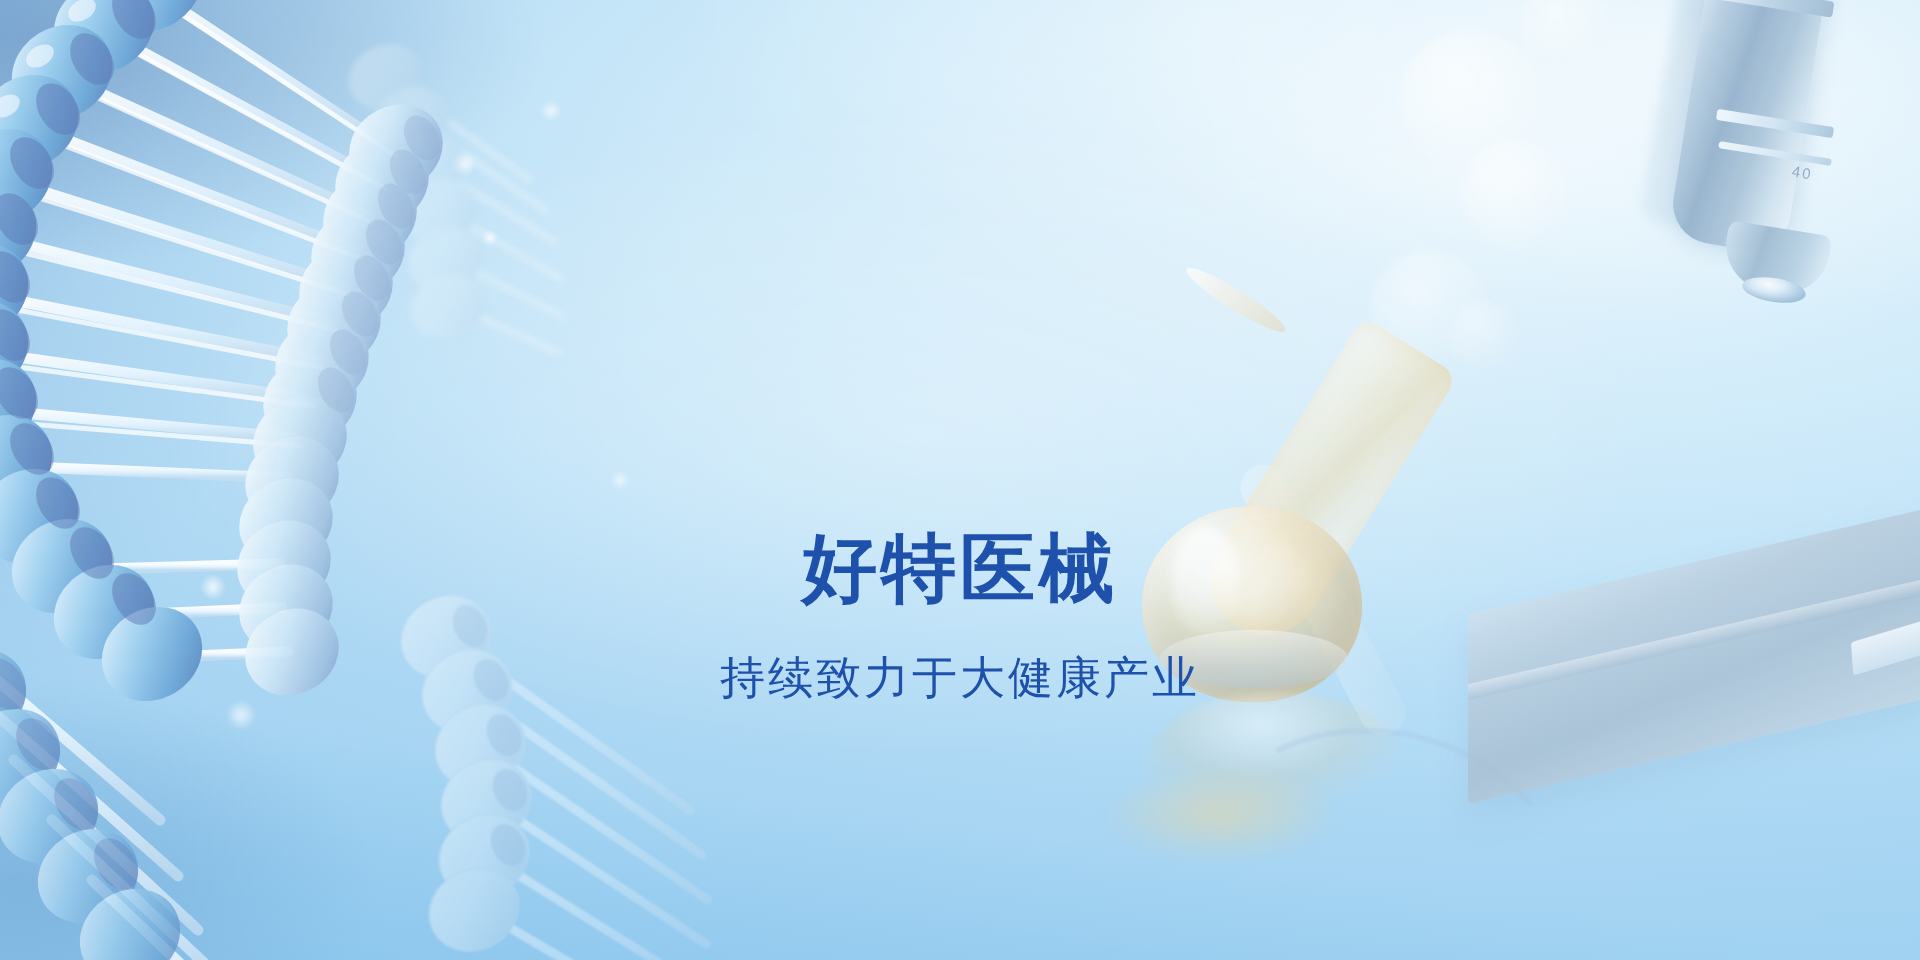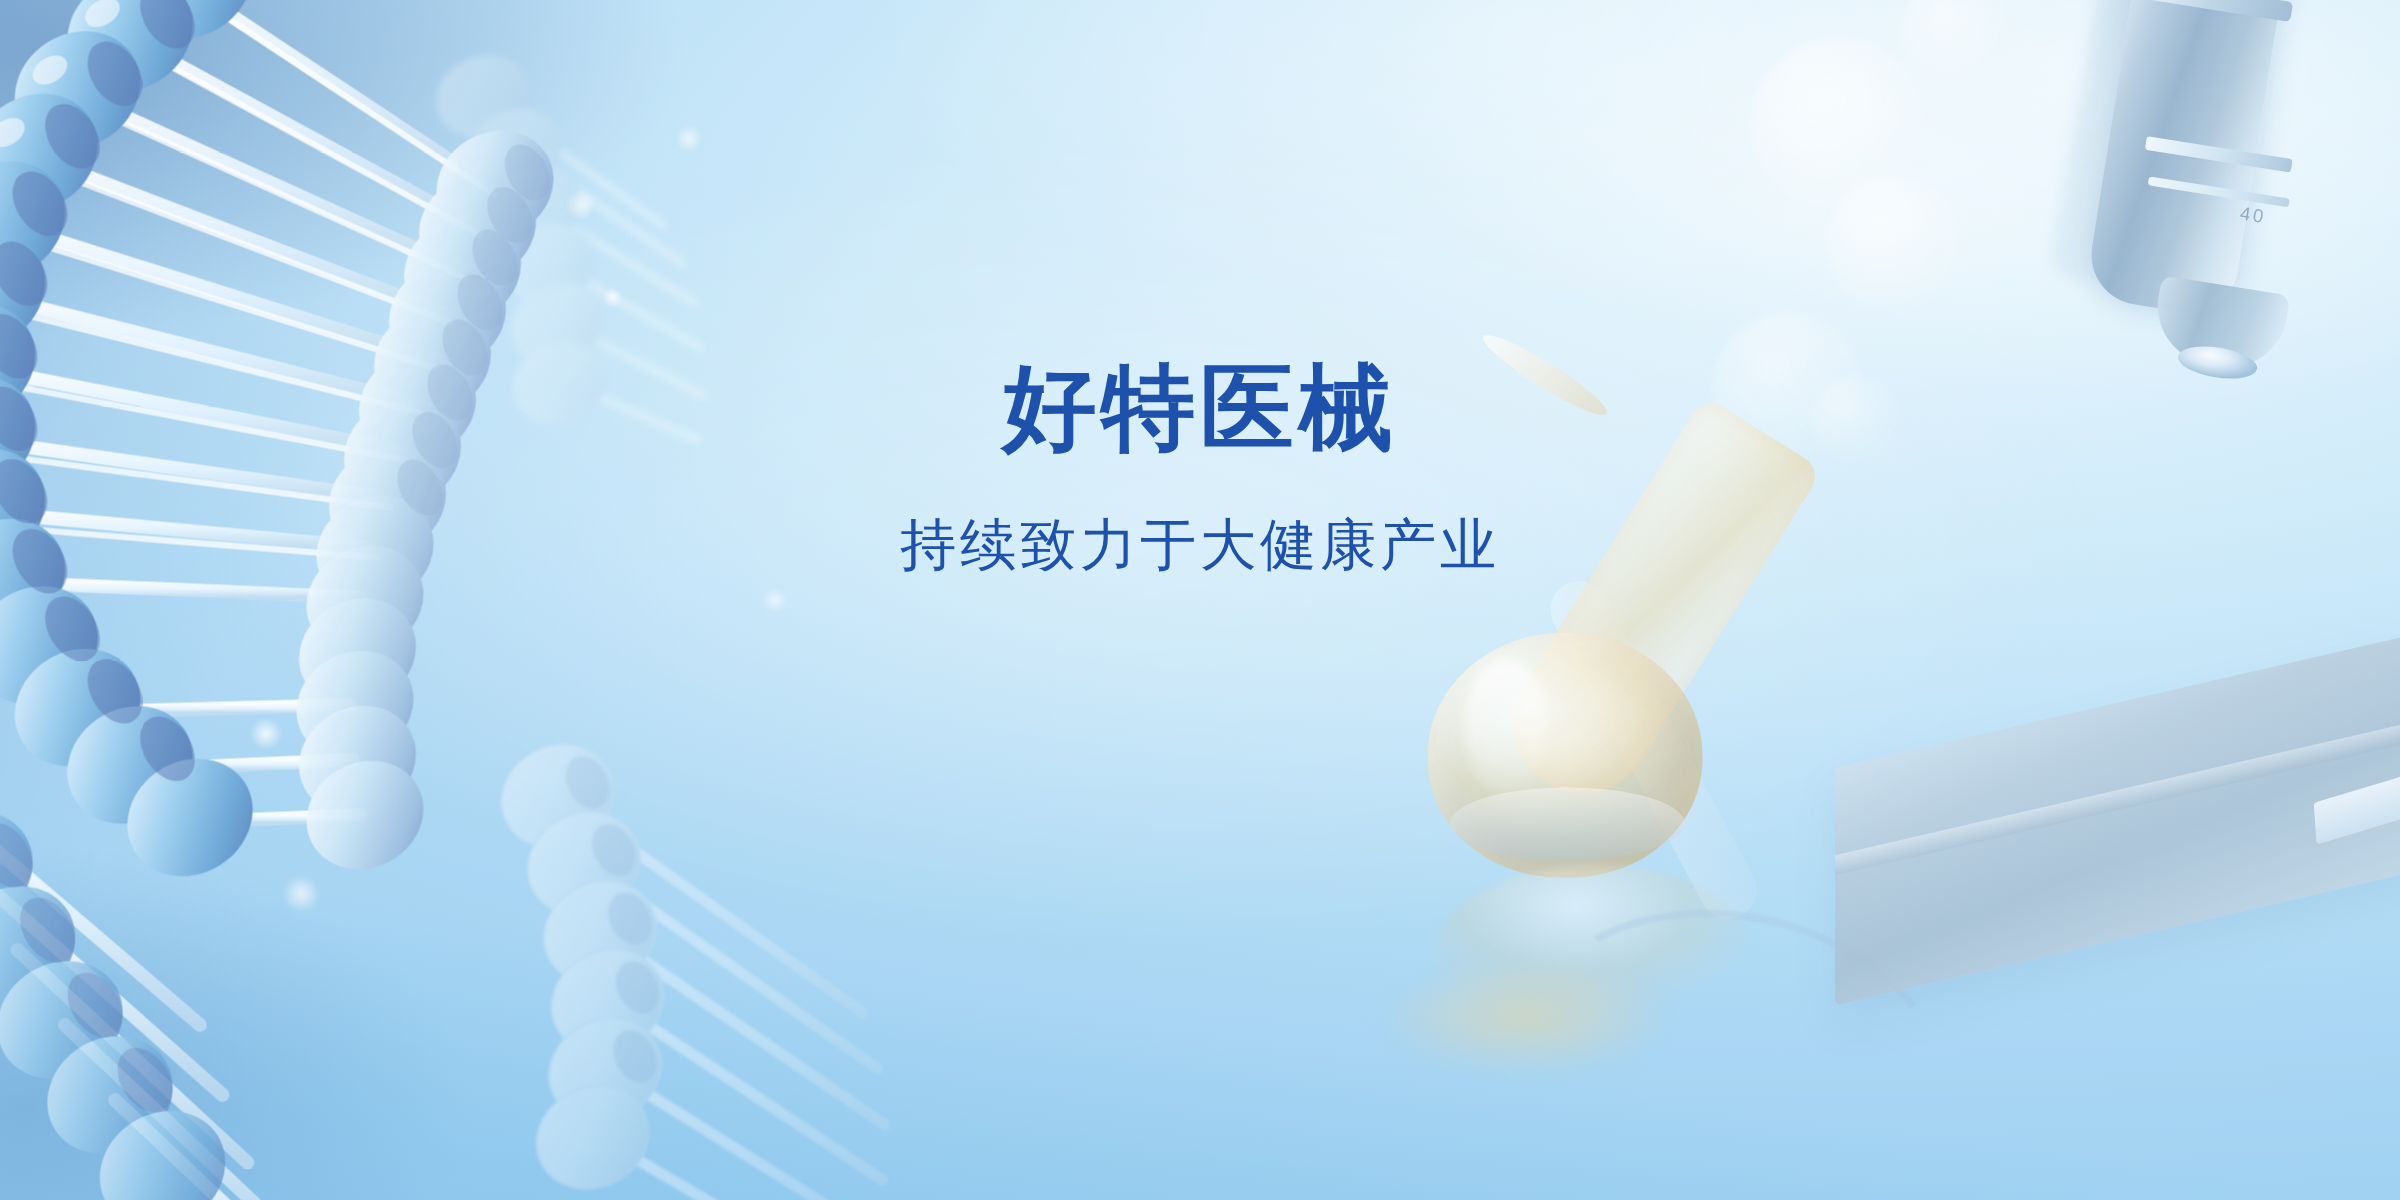--- a/index.html
+++ b/index.html
@@ -209,21 +209,21 @@
   .overlay-soft{
     position:absolute;inset:0;
     background:radial-gradient(55% 48% at 48% 45%, rgba(255,255,255,.30) 0%, rgba(255,255,255,0) 72%);
     pointer-events:none;
   }
 
   
   #text-block{
     position:absolute;left:0;top:0;width:1920px;height:960px;
     display:flex;flex-direction:column;
-    align-items:center;justify-content:flex-start;
+    align-items:center;justify-content:center;
     padding-top:286px;box-sizing:border-box;
   }
   #banner-title{
     font-family:"Liberation Sans","DejaVu Sans",sans-serif;
     font-weight:bold;
     font-size:75px;
     line-height:1.08;
     letter-spacing:4px;
     color:#1d51ab;
     margin:0;

